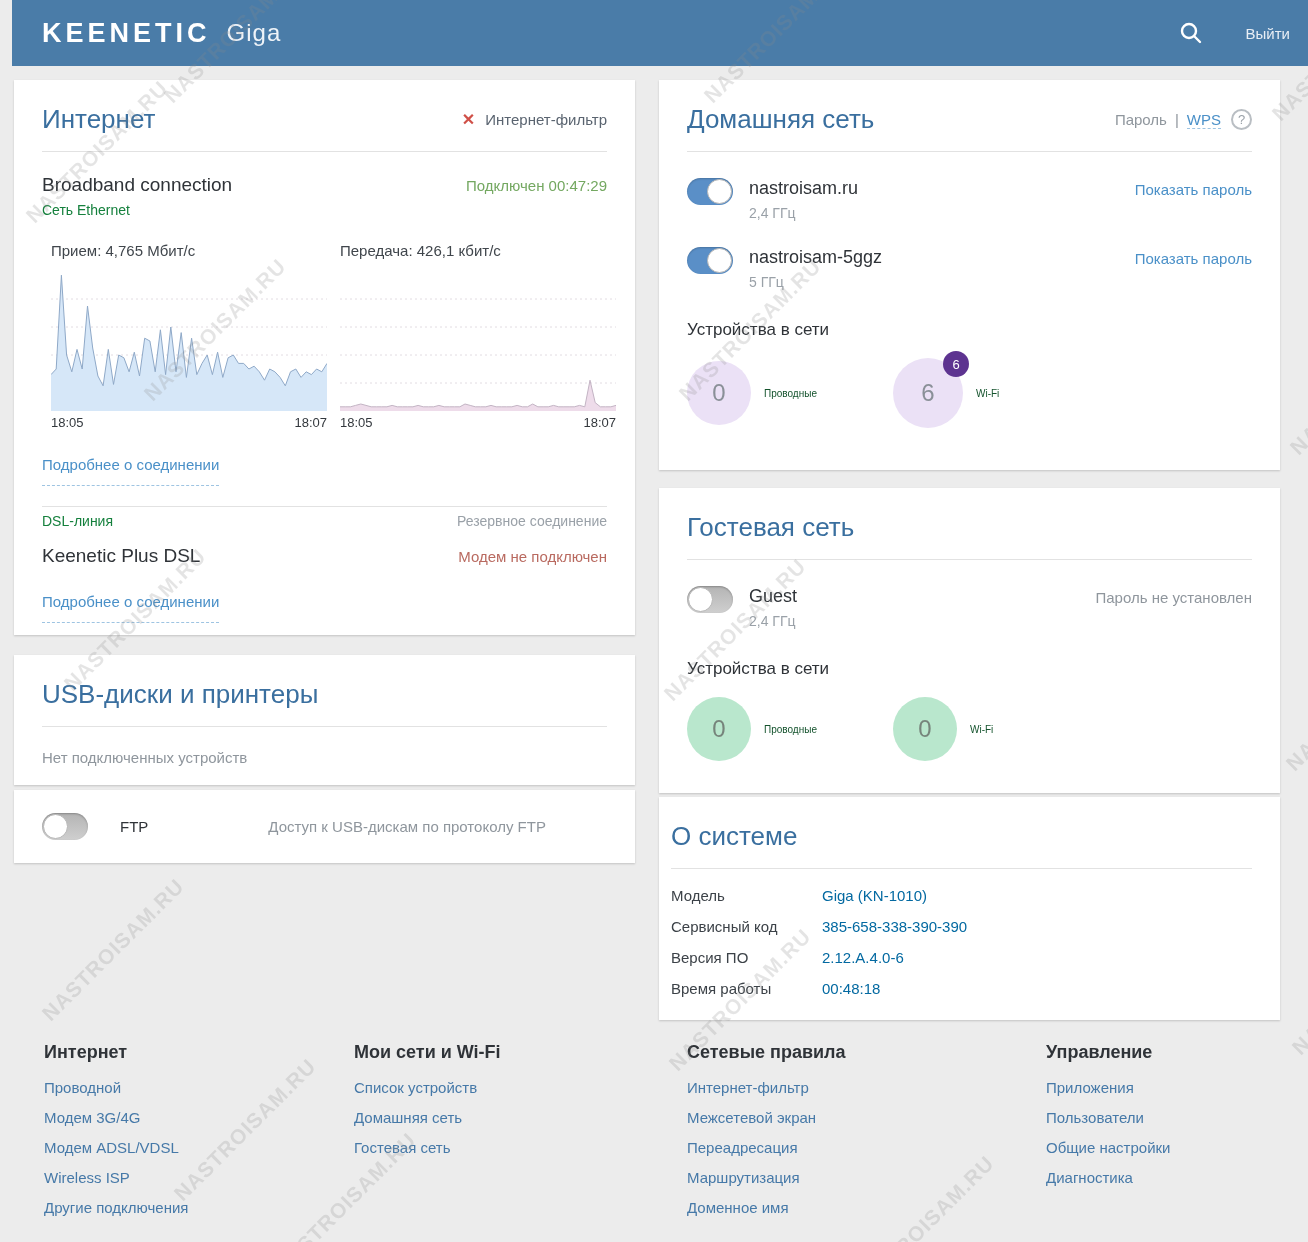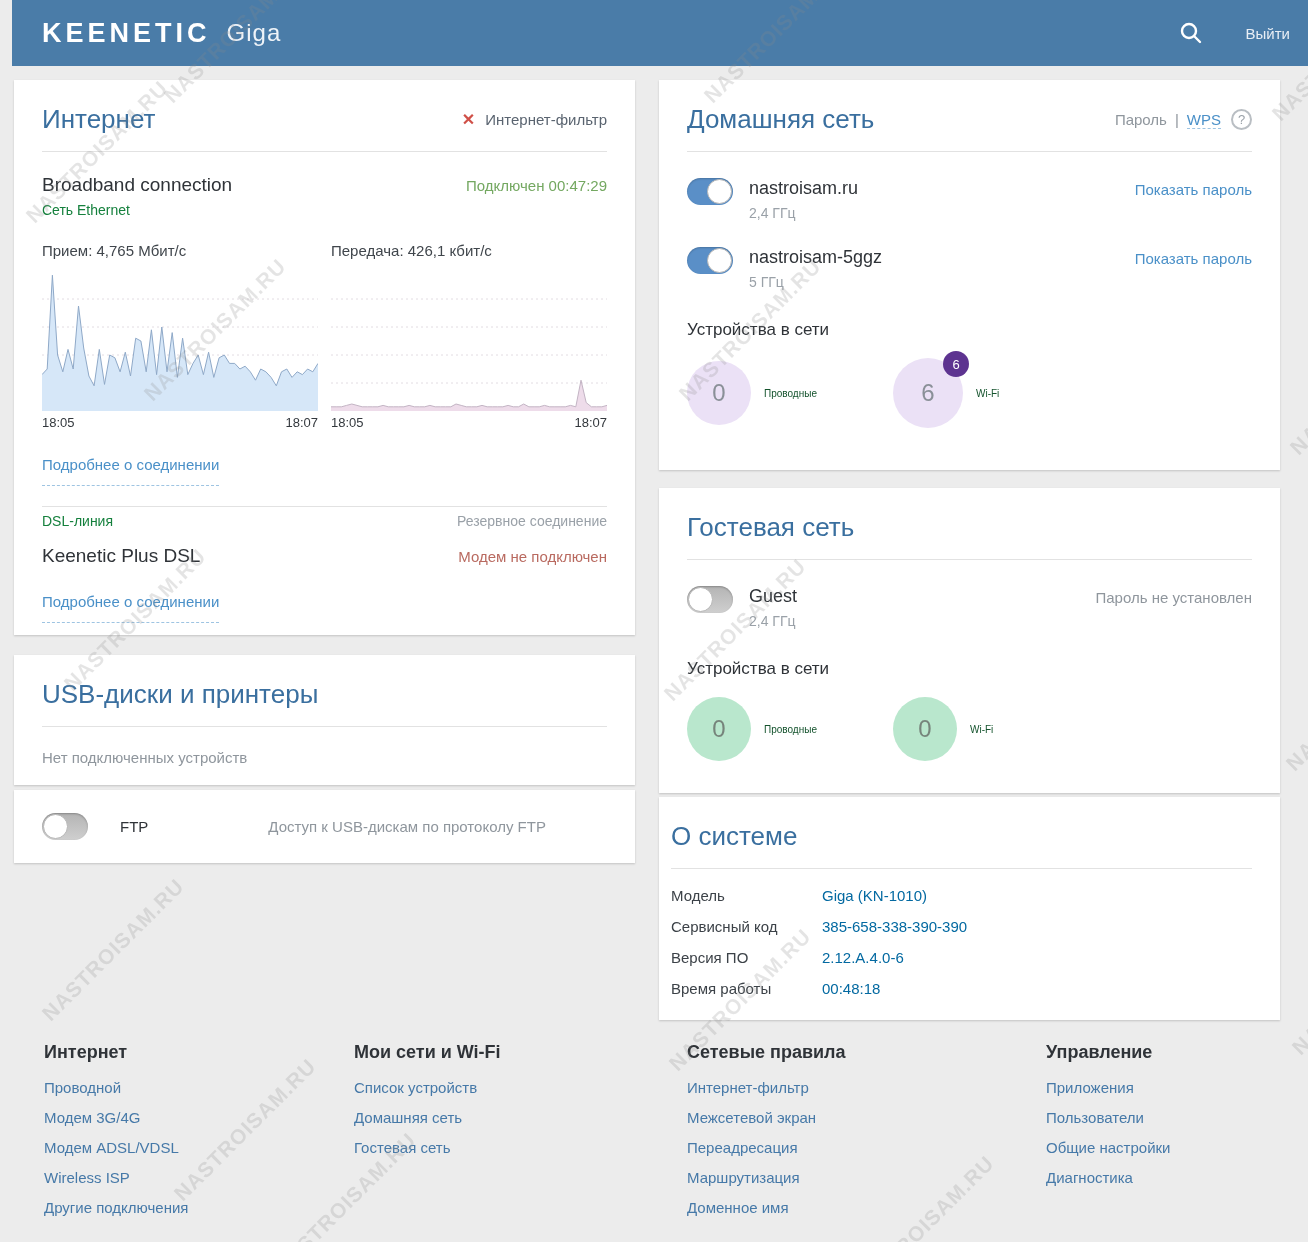--- a/index.html
+++ b/index.html
@@ -31,21 +31,21 @@
   
   .filter-link { display:flex; align-items:center; font-size:15px; color:#5a6470; cursor:pointer; }
   .filter-x { color:#d05048; font-size:16px; margin-right:10px; font-weight:700; }
   .conn-row { display:flex; justify-content:space-between; align-items:baseline; margin-top:22px; }
   .conn-name { font-size:19px; color:#2f3338; }
   .conn-status-ok { font-size:15px; color:#74a861; }
   .conn-status-err { font-size:15px; color:#b96a60; }
   .conn-type { font-size:14px; color:#15803d; margin-top:6px; }
   .conn-note { font-size:14px; color:#9aa1a8; margin-top:6px; text-align:right; }
   .charts { display:flex; margin-top:24px; }
-  .chart { width:276px; }
+  .chart { width:276px;margin-left:9px; }
   .chart + .chart { margin-left:13px; }
   .chart-label { font-size:15px; color:#40464c; }
   .chart-svg { margin-top:12px; height:140px; }
   .chart-axis { display:flex; justify-content:space-between; font-size:13px; color:#33383d; margin-top:4px; }
   .details-link { display:inline-block; margin-top:26px; font-size:15px; color:#4a90c8; border-bottom:1px dashed #9ec4e2; padding-bottom:12px; cursor:pointer; }
 
   
   .empty-text { font-size:15px; color:#8f969d; margin-top:22px; }
   .ftp-row { display:flex; align-items:center; width:100%; }
   .ftp-label { font-size:15px; color:#2f3338; margin-left:32px; }

